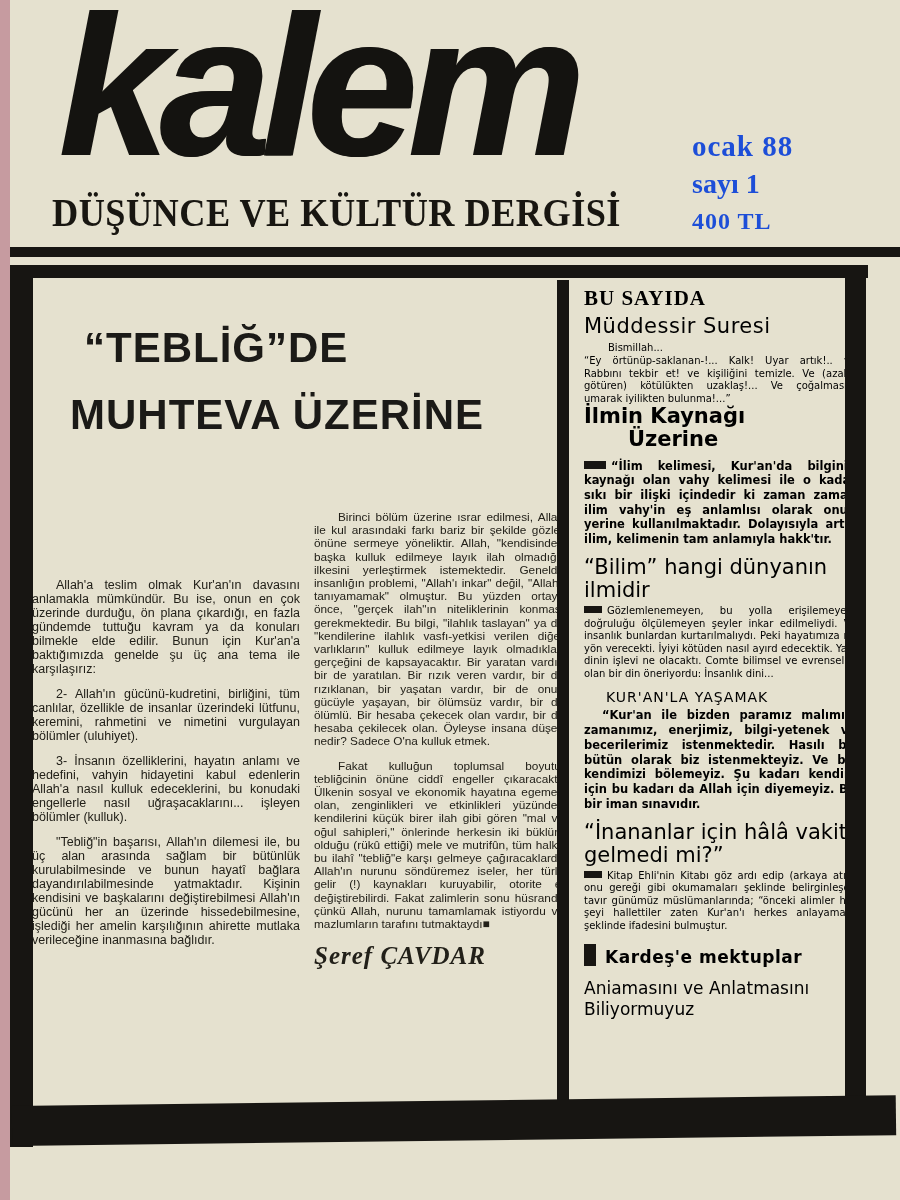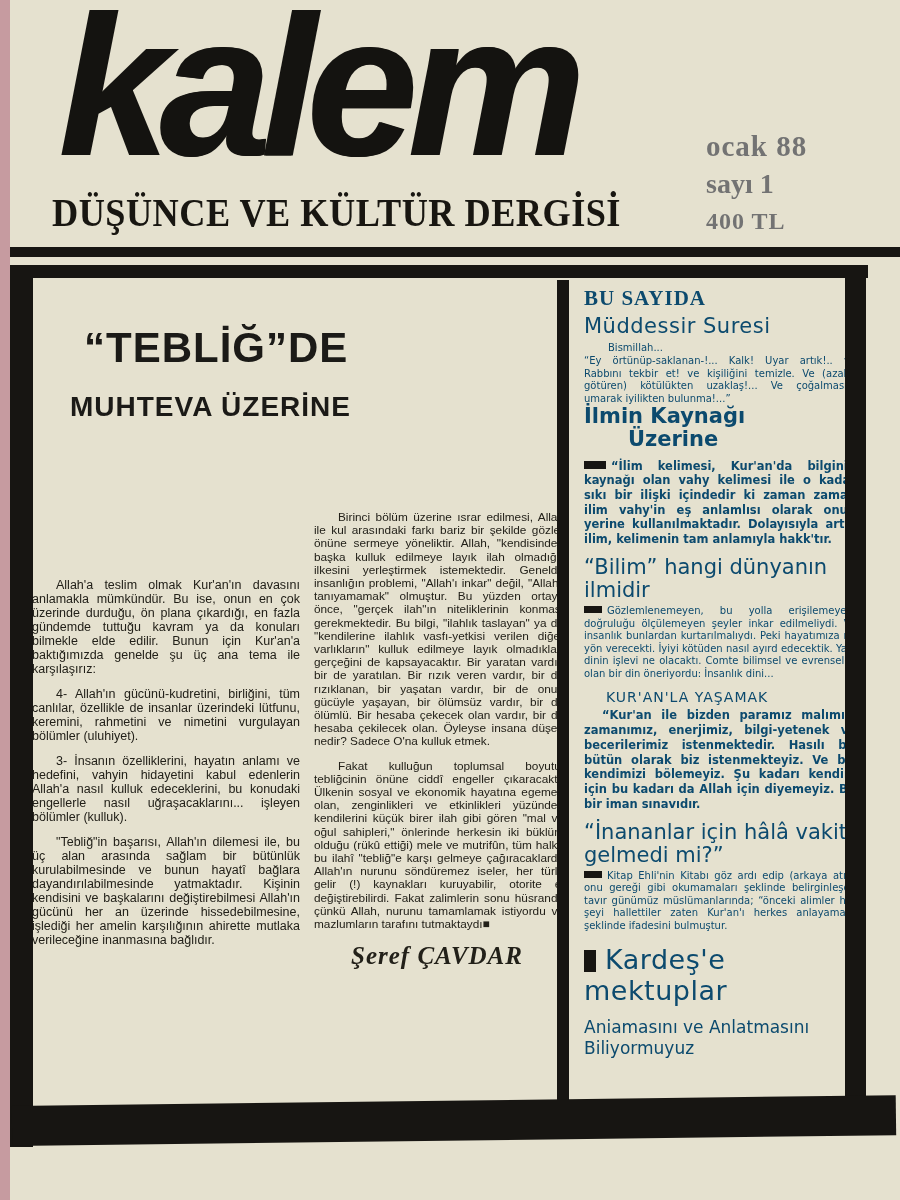--- a/index.html
+++ b/index.html
@@ -20,60 +20,60 @@
     white-space:nowrap;
   }
   .mast-sub{
     position:absolute;left:52px;top:190px;z-index:1;
     font-family:"Liberation Serif",serif;font-weight:bold;
     font-size:39px;white-space:nowrap;color:#181611;
     transform:scaleX(0.93);transform-origin:left;
     letter-spacing:0.5px;
   }
   .mast-meta{position:absolute;left:692px;top:130px;z-index:1;
-    font-family:"Liberation Serif",serif;font-weight:bold;color:#737373;margin-left:14px;}
+    font-family:"Liberation Serif",serif;font-weight:bold;color:#1d4ed8;}
   .meta-date{font-size:29px;letter-spacing:1px;}
   .meta-issue{font-size:28px;margin-top:5px;}
   .meta-price{font-size:24px;margin-top:8px;letter-spacing:1px;font-family:Liberation Serif, serif;}
   .mast-rule{position:absolute;left:8px;top:247px;width:892px;height:10px;background:#171512;z-index:1;}
 
   
   .frame-top{position:absolute;left:10px;top:265px;width:858px;height:13px;background:#171512;z-index:3;}
   .frame-left{position:absolute;left:10px;top:265px;width:23px;height:882px;background:#171512;z-index:3;}
   .frame-right{position:absolute;left:845px;top:265px;width:21px;height:858px;background:#171512;z-index:3;}
   .frame-bottom{position:absolute;left:12px;top:1106px;width:884px;height:40px;background:#171512;z-index:3;
     transform:rotate(-0.7deg);transform-origin:left center;}
   .divider{position:absolute;left:557px;top:280px;width:12px;height:828px;background:#171512;z-index:2;}
 
   
   .article-title{position:absolute;left:84px;top:324px;z-index:1;font-weight:bold;color:#1b1a17;}
   .title-l1{font-size:42px;letter-spacing:1px;}
-  .title-l2{font-size:28px;letter-spacing:1px;margin-top:19px;margin-left:-14px;white-space:nowrap;}
+  .title-l2{font-size:42px;letter-spacing:1px;margin-top:19px;margin-left:-14px;white-space:nowrap;}
 
   .col{position:absolute;z-index:1;text-align:justify;color:#222019;}
   .col p{margin:0 0 11px;text-indent:24px;}
   .col1{left:32px;top:578px;width:268px;font-size:12.5px;line-height:1.12;}
   .col2{left:314px;top:511px;width:250px;font-size:11.8px;line-height:1.12;}
-  .signature{text-align:center;font-family:"Liberation Serif",serif;font-weight:bold;font-style:italic;
+  .signature{text-align:left;font-family:"Liberation Serif",serif;font-weight:bold;font-style:italic;
     font-size:25px;margin-top:4px;letter-spacing:1px;padding-right:4px;}
 
   
   .sidebar{position:absolute;left:584px;top:286px;width:272px;z-index:1;
-    font-family:"DejaVu Sans",sans-serif;color:#0c4a6e;}
+    font-family:"DejaVu Sans",sans-serif;color:#000000;}
   .sb-header{font-family:"Liberation Serif",serif;font-weight:bold;font-size:21px;letter-spacing:1px;}
   .sb-title{font-weight:normal;font-size:21px;margin-top:3px;letter-spacing:0.5px;}
   .sb-intro{font-size:10px;margin:4px 0 0 24px;}
   .sb-small{font-size:10px;line-height:1.26;text-align:justify;margin-top:2px;}
   .sb-title2{font-weight:bold;font-size:21px;line-height:1.1;}
   .sb-title2 .line2{margin-left:44px;}
   .sb-bold{font-weight:bold;font-size:11.5px;line-height:1.28;text-align:justify;margin-top:7px;}
   .sb-bold.big{text-indent:18px;margin-top:3px;}
   .sb-light-title{font-size:21px;line-height:1.12;margin-top:9px;}
   .sb-caps{font-size:14px;letter-spacing:1px;margin:9px 0 2px 22px;white-space:nowrap;}
-  .kardes{font-weight:normal;font-size:27px;margin-top:11px;letter-spacing:0.5px;}
+  .kardes{font-weight:bold;font-size:17px;margin-top:11px;letter-spacing:0.5px;}
   .anlamasini{font-size:17px;line-height:1.25;margin-top:11px;}
 
   .bar-bullet{display:inline-block;width:22px;height:8px;background:#171512;margin-right:5px;vertical-align:1px;}
   .bar-bullet.sm{width:18px;height:7px;}
   .block-bullet{display:inline-block;width:12px;height:22px;background:#171512;margin-right:9px;vertical-align:-3px;}
 </style>
 </head>
 <body>
 
 <div class="pink-edge"></div>
@@ -93,21 +93,21 @@
 <div class="frame-bottom"></div>
 <div class="divider"></div>
 
 <div class="article-title">
   <div class="title-l1">“TEBLİĞ”DE</div>
   <div class="title-l2">MUHTEVA ÜZERİNE</div>
 </div>
 
 <div class="col col1">
   <p>Allah'a teslim olmak Kur'an'ın davasını anlamakla mümkündür. Bu ise, onun en çok üzerinde durduğu, ön plana çıkardığı, en fazla gündemde tuttuğu kavram ya da konuları bilmekle elde edilir. Bunun için Kur'an'a baktığımızda genelde şu üç ana tema ile karşılaşırız:</p>
-  <p>4- Allah'ın gücünü-kudretini, birliğini, tüm canlılar, özellikle de insanlar üzerindeki lütfunu, keremini, rahmetini ve nimetini vurgulayan bölümler (uluhiyet).</p>
+  <p>2- Allah'ın gücünü-kudretini, birliğini, tüm canlılar, özellikle de insanlar üzerindeki lütfunu, keremini, rahmetini ve nimetini vurgulayan bölümler (uluhiyet).</p>
   <p>3- İnsanın özelliklerini, hayatın anlamı ve hedefini, vahyin hidayetini kabul edenlerin Allah'a nasıl kulluk edeceklerini, bu konudaki engellerle nasıl uğraşacaklarını... işleyen bölümler (kulluk).</p>
   <p>"Tebliğ"in başarısı, Allah'ın dilemesi ile, bu üç alan arasında sağlam bir bütünlük kurulabilmesinde ve bunun hayatî bağlara dayandırılabilmesinde yatmaktadır. Kişinin kendisini ve başkalarını değiştirebilmesi Allah'ın gücünü her an üzerinde hissedebilmesine, işlediği her amelin karşılığının ahirette mutlaka verileceğine inanmasına bağlıdır.</p>
 </div>
 
 <div class="col col2">
   <p>Birinci bölüm üzerine ısrar edilmesi, Allah ile kul arasındaki farkı bariz bir şekilde gözler önüne sermeye yöneliktir. Allah, "kendisinden başka kulluk edilmeye layık ilah olmadığı" ilkesini yerleştirmek istemektedir. Genelde insanlığın problemi, "Allah'ı inkar" değil, "Allah'ı tanıyamamak" olmuştur. Bu yüzden ortaya önce, "gerçek ilah"ın niteliklerinin konması gerekmektedir. Bu bilgi, "ilahlık taslayan" ya da "kendilerine ilahlık vasfı-yetkisi verilen diğer varlıkların" kulluk edilmeye layık olmadıkları gerçeğini de kapsayacaktır. Bir yaratan vardır, bir de yaratılan. Bir rızık veren vardır, bir de rızıklanan, bir yaşatan vardır, bir de onun gücüyle yaşayan, bir ölümsüz vardır, bir de ölümlü. Bir hesaba çekecek olan vardır, bir de hesaba çekilecek olan. Öyleyse insana düşen nedir? Sadece O'na kulluk etmek.</p>
   <p>Fakat kulluğun toplumsal boyutu, tebliğcinin önüne ciddî engeller çıkaracaktı. Ülkenin sosyal ve ekonomik hayatına egemen olan, zenginlikleri ve etkinlikleri yüzünden kendilerini küçük birer ilah gibi gören "mal ve oğul sahipleri," önlerinde herkesin iki büklüm olduğu (rükû ettiği) mele ve mutrifûn, tüm halkı, bu ilahî "tebliğ"e karşı gelmeye çağıracaklardı. Allah'ın nurunu söndüremez iseler, her türlü gelir (!) kaynakları kuruyabilir, otorite el değiştirebilirdi. Fakat zalimlerin sonu hüsrandı, çünkü Allah, nurunu tamamlamak istiyordu ve mazlumların tarafını tutmaktaydı■</p>
   <div class="signature">Şeref ÇAVDAR</div>
 </div>
 

